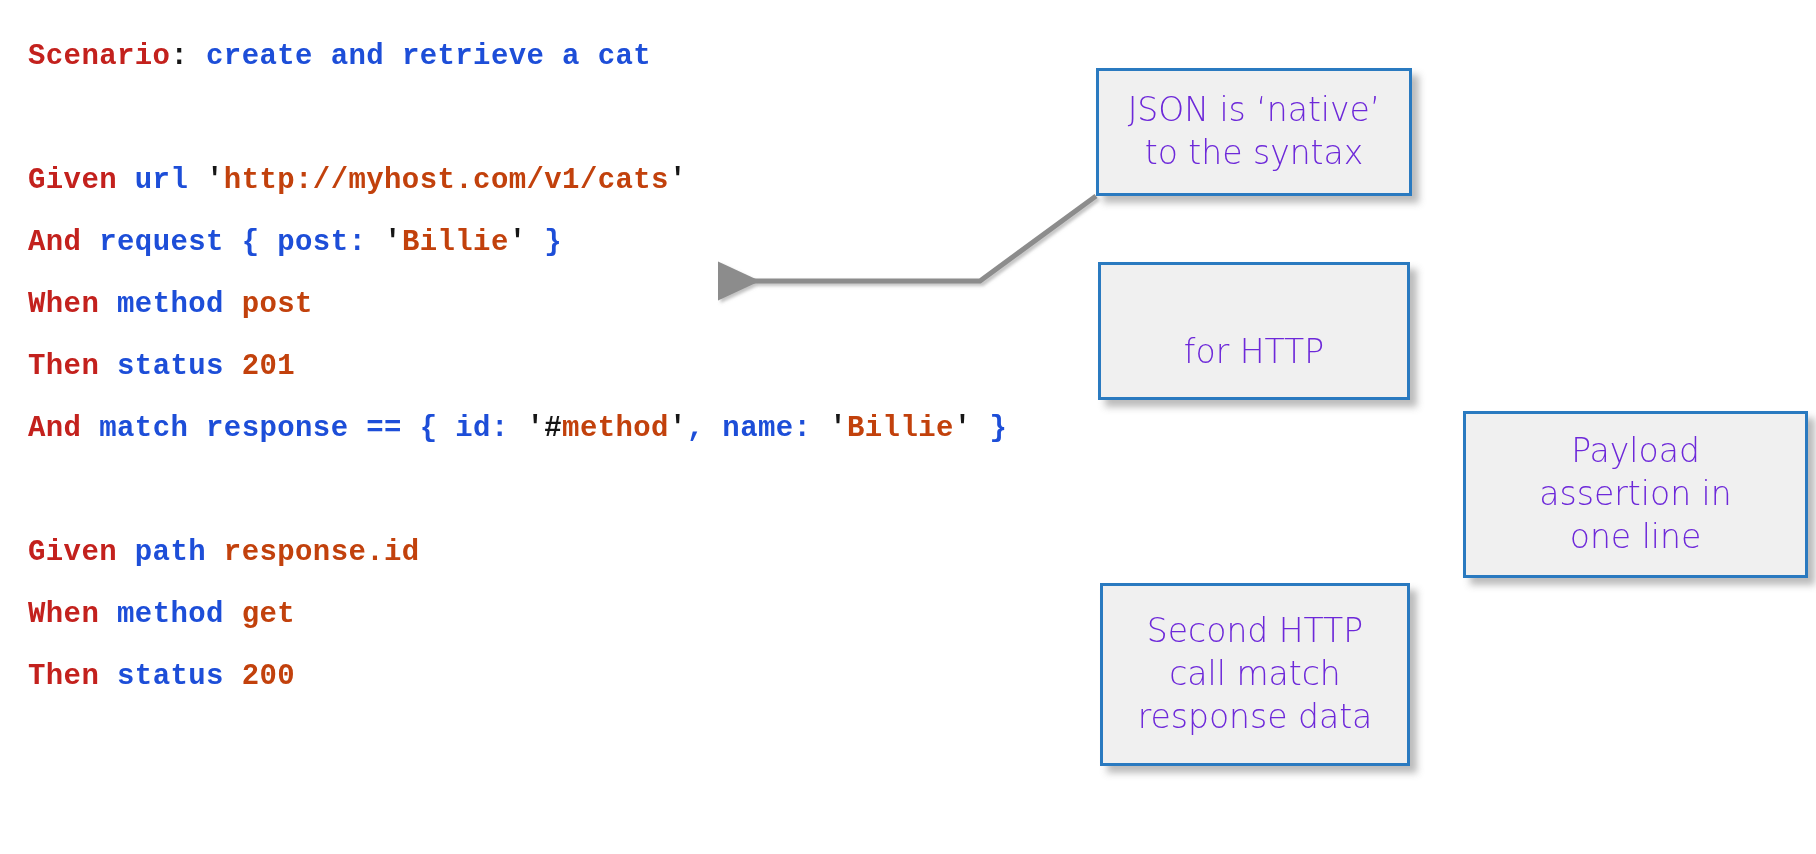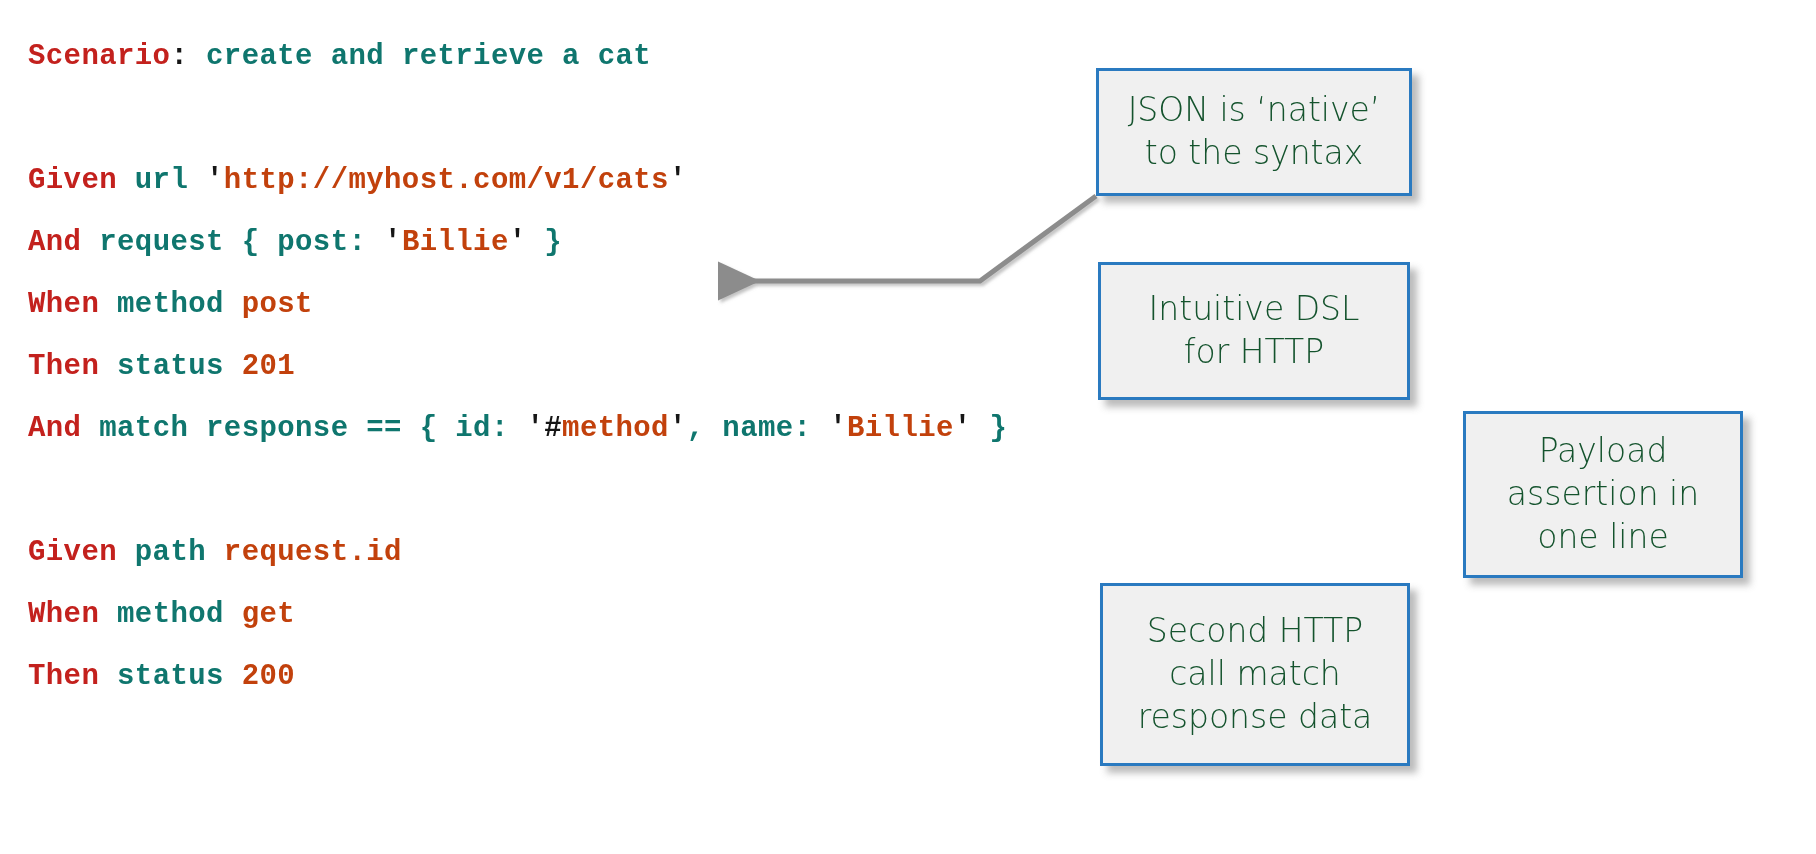--- a/index.html
+++ b/index.html
@@ -33,47 +33,47 @@
     line-height: 62px;
     height: 62px;
     white-space: pre;
     letter-spacing: 0.4px;
     color: #161616;
   }
   .code-line.blank {
     height: 62px;
   }
   .tok-kw   { color: #c3211d; }
-  .tok-txt  { color: #0f766e; }
+  .tok-txt  { color: #1d4ed8; }
   .tok-val  { color: #c2410c; }
   .tok-pun  { color: #161616; }
 
   
   .callout {
     position: absolute;
     box-sizing: border-box;
     background: #f0f0f0;
     border: 3px solid #2a7ac0;
     box-shadow: 7px 7px 7px rgba(80,80,80,0.38);
     display: flex;
     align-items: center;
     justify-content: center;
     text-align: center;
-    color: #14532d;
+    color: #6d28d9;
     font-family: "DejaVu Sans", "Liberation Sans", sans-serif;
     font-weight: 300;
     font-size: 33px;
     line-height: 1.30;
     padding: 6px 26px;
   }
   .callout .ctext { display: block; width: 100%; }
 
   #callout-json     { left: 1096px; top: 68px;  width: 316px; height: 128px; }
   #callout-dsl      { left: 1098px; top: 262px; width: 312px; height: 138px; }
-  #callout-payload  { left: 1463px; top: 411px; width: 280px; height: 167px; }
+  #callout-payload  { left: 1463px; top: 411px; width: 345px; height: 167px; }
   #callout-second   { left: 1100px; top: 583px; width: 310px; height: 183px; }
 
   
   .connector {
     position: absolute;
     left: 0;
     top: 0;
     width: 1816px;
     height: 854px;
     pointer-events: none;
@@ -95,21 +95,21 @@
     <div class="code-line"><span class="tok-kw">And</span><span class="tok-txt"> request { post: </span><span class="tok-pun">'</span><span class="tok-val">Billie</span><span class="tok-pun">'</span><span class="tok-txt"> }</span></div>
 
     <div class="code-line"><span class="tok-kw">When</span><span class="tok-txt"> method </span><span class="tok-val">post</span></div>
 
     <div class="code-line"><span class="tok-kw">Then</span><span class="tok-txt"> status </span><span class="tok-val">201</span></div>
 
     <div class="code-line"><span class="tok-kw">And</span><span class="tok-txt"> match response == { id: </span><span class="tok-pun">'#</span><span class="tok-val">method</span><span class="tok-pun">'</span><span class="tok-txt">, name: </span><span class="tok-pun">'</span><span class="tok-val">Billie</span><span class="tok-pun">'</span><span class="tok-txt"> }</span></div>
 
     <div class="code-line blank"></div>
 
-    <div class="code-line"><span class="tok-kw">Given</span><span class="tok-txt"> path </span><span class="tok-val">request.id</span></div>
+    <div class="code-line"><span class="tok-kw">Given</span><span class="tok-txt"> path </span><span class="tok-val">response.id</span></div>
 
     <div class="code-line"><span class="tok-kw">When</span><span class="tok-txt"> method </span><span class="tok-val">get</span></div>
 
     <div class="code-line"><span class="tok-kw">Then</span><span class="tok-txt"> status </span><span class="tok-val">200</span></div>
 
   </div>
 
   <svg class="connector" viewBox="0 0 1816 854" width="1816" height="854" xmlns="http://www.w3.org/2000/svg">
     <defs>
       <marker id="arrowleft" markerWidth="9" markerHeight="9" refX="8" refY="4.5" orient="auto" markerUnits="strokeWidth">
@@ -127,21 +127,21 @@
     <line x1="1463" y1="505" x2="1253" y2="505" stroke="#8c8c8c" stroke-width="5" marker-end="url(#arrowleft)" filter="url(#lineshadow)"></line>
 
     <line x1="1100" y1="648" x2="545" y2="648" stroke="#8c8c8c" stroke-width="5" marker-end="url(#arrowleft)" filter="url(#lineshadow)"></line>
   </svg>
 
   <div class="callout" id="callout-json">
     <span class="ctext"><span>JSON is ‘native’</span><br><span>to the syntax</span></span>
   </div>
 
   <div class="callout" id="callout-dsl">
-    <span class="ctext"><span>Intuitive DSL</span><br><span>for HTTP</span></span>
+    <span class="ctext"><br><span>for HTTP</span></span>
   </div>
 
   <div class="callout" id="callout-payload">
     <span class="ctext"><span>Payload</span><br><span>assertion in</span><br><span>one line</span></span>
   </div>
 
   <div class="callout" id="callout-second">
     <span class="ctext"><span>Second HTTP</span><br><span>call match</span><br><span>response data</span></span>
   </div>
 

